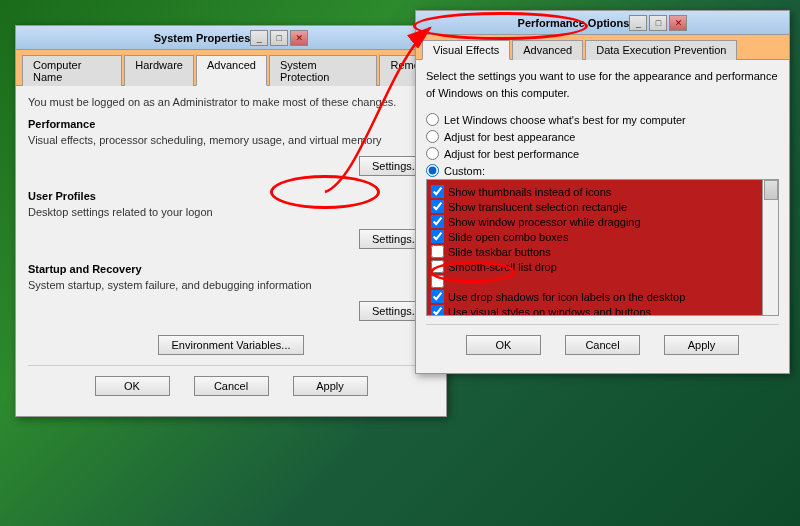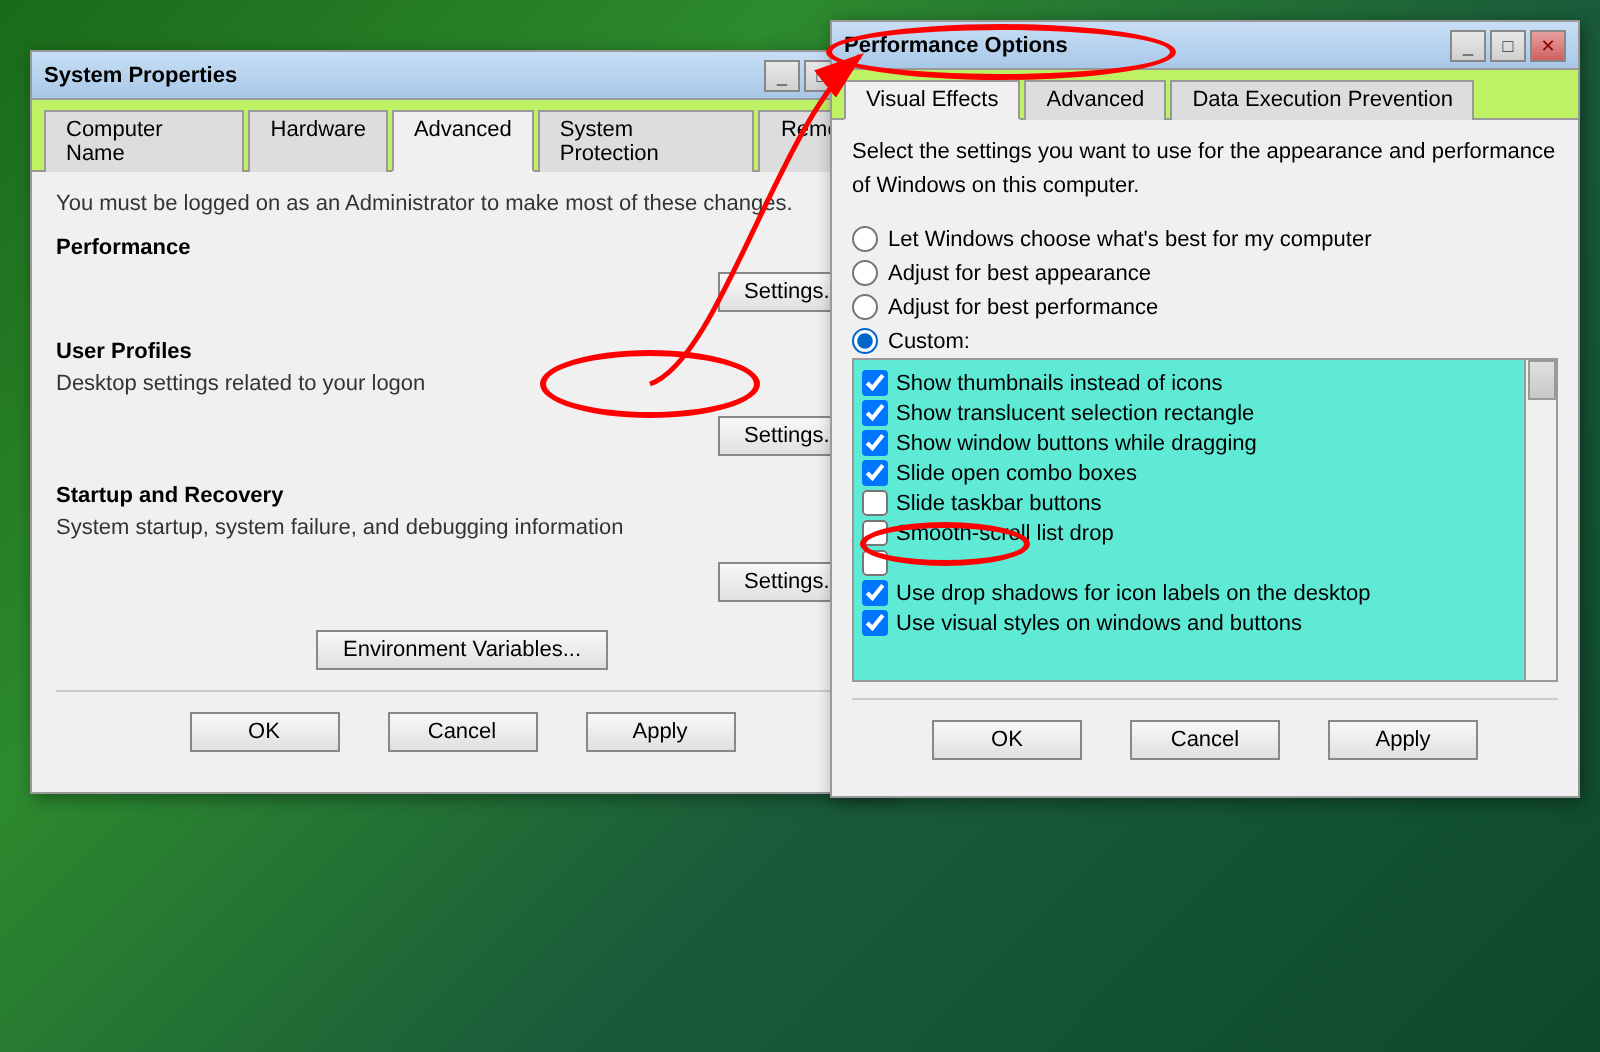--- a/index.html
+++ b/index.html
@@ -19,21 +19,21 @@
       background: #f0f0f0;
       border: 1px solid #999;
       box-shadow: 2px 2px 8px rgba(0,0,0,0.4);
     }
 
     .dialog-titlebar {
       background: linear-gradient(to bottom, #c8def5 0%, #a8c8e8 100%);
       padding: 4px 6px;
       display: flex;
       align-items: center;
-      justify-content: space-between;
+      justify-content: center;
       border-bottom: 1px solid #999;
       height: 24px;
     }
 
     .dialog-title {
       font-size: 11px;
       font-weight: bold;
       color: #000;
     }
 
@@ -56,21 +56,21 @@
     }
 
     .titlebar-btn.close-btn {
       background: linear-gradient(to bottom, #e8a0a0, #d06060);
       color: #800;
     }
 
     
     .tab-bar {
       display: flex;
-      background: #bef264;
+      background: #fdba74;
       padding: 4px 6px 0;
       border-bottom: 1px solid #999;
       gap: 2px;
     }
 
     .tab {
       padding: 3px 10px;
       background: #ddd;
       border: 1px solid #999;
       border-bottom: none;
@@ -215,22 +215,22 @@
     .scrollbar-area {
       width: 16px;
       background: #f0f0f0;
       border-left: 1px solid #999;
       position: relative;
     }
 
     .list-with-scroll {
       display: flex;
       border: 1px solid #999;
-      background: #5eead4;
-      height: 162px;
+      background: #b91c1c;
+      height: 137px;
     }
 
     .list-content {
       flex: 1;
       overflow: hidden;
       padding: 4px;
     }
 
     .perf-content {
       padding: 8px 10px;
@@ -256,20 +256,21 @@
     <div class="tab active">Advanced</div>
     <div class="tab">System Protection</div>
     <div class="tab">Remote</div>
   </div>
 
   <div class="dialog-content">
     <div class="note-text">You must be logged on as an Administrator to make most of these changes.</div>
 
     <div class="section-box">
       <div class="section-title">Performance</div>
+      <div class="section-desc">Visual effects, processor scheduling, memory usage, and virtual memory</div>
       <div class="settings-btn-row">
         <button class="btn">Settings...</button>
       </div>
     </div>
 
     <div class="section-box">
       <div class="section-title">User Profiles</div>
       <div class="section-desc">Desktop settings related to your logon</div>
       <div class="settings-btn-row">
         <button class="btn">Settings...</button>
@@ -337,21 +338,21 @@
         <div class="checkbox-item">
           <input type="checkbox" checked="" style="">
           <span>Show thumbnails instead of icons</span>
         </div>
         <div class="checkbox-item">
           <input type="checkbox" checked="" style="">
           <span>Show translucent selection rectangle</span>
         </div>
         <div class="checkbox-item">
           <input type="checkbox" checked="" style="">
-          <span>Show window buttons while dragging</span>
+          <span>Show window processor while dragging</span>
         </div>
         <div class="checkbox-item">
           <input type="checkbox" checked="" style="">
           <span>Slide open combo boxes</span>
         </div>
         <div class="checkbox-item">
           <input type="checkbox" style="">
           <span>Slide taskbar buttons</span>
         </div>
         <div class="checkbox-item">

